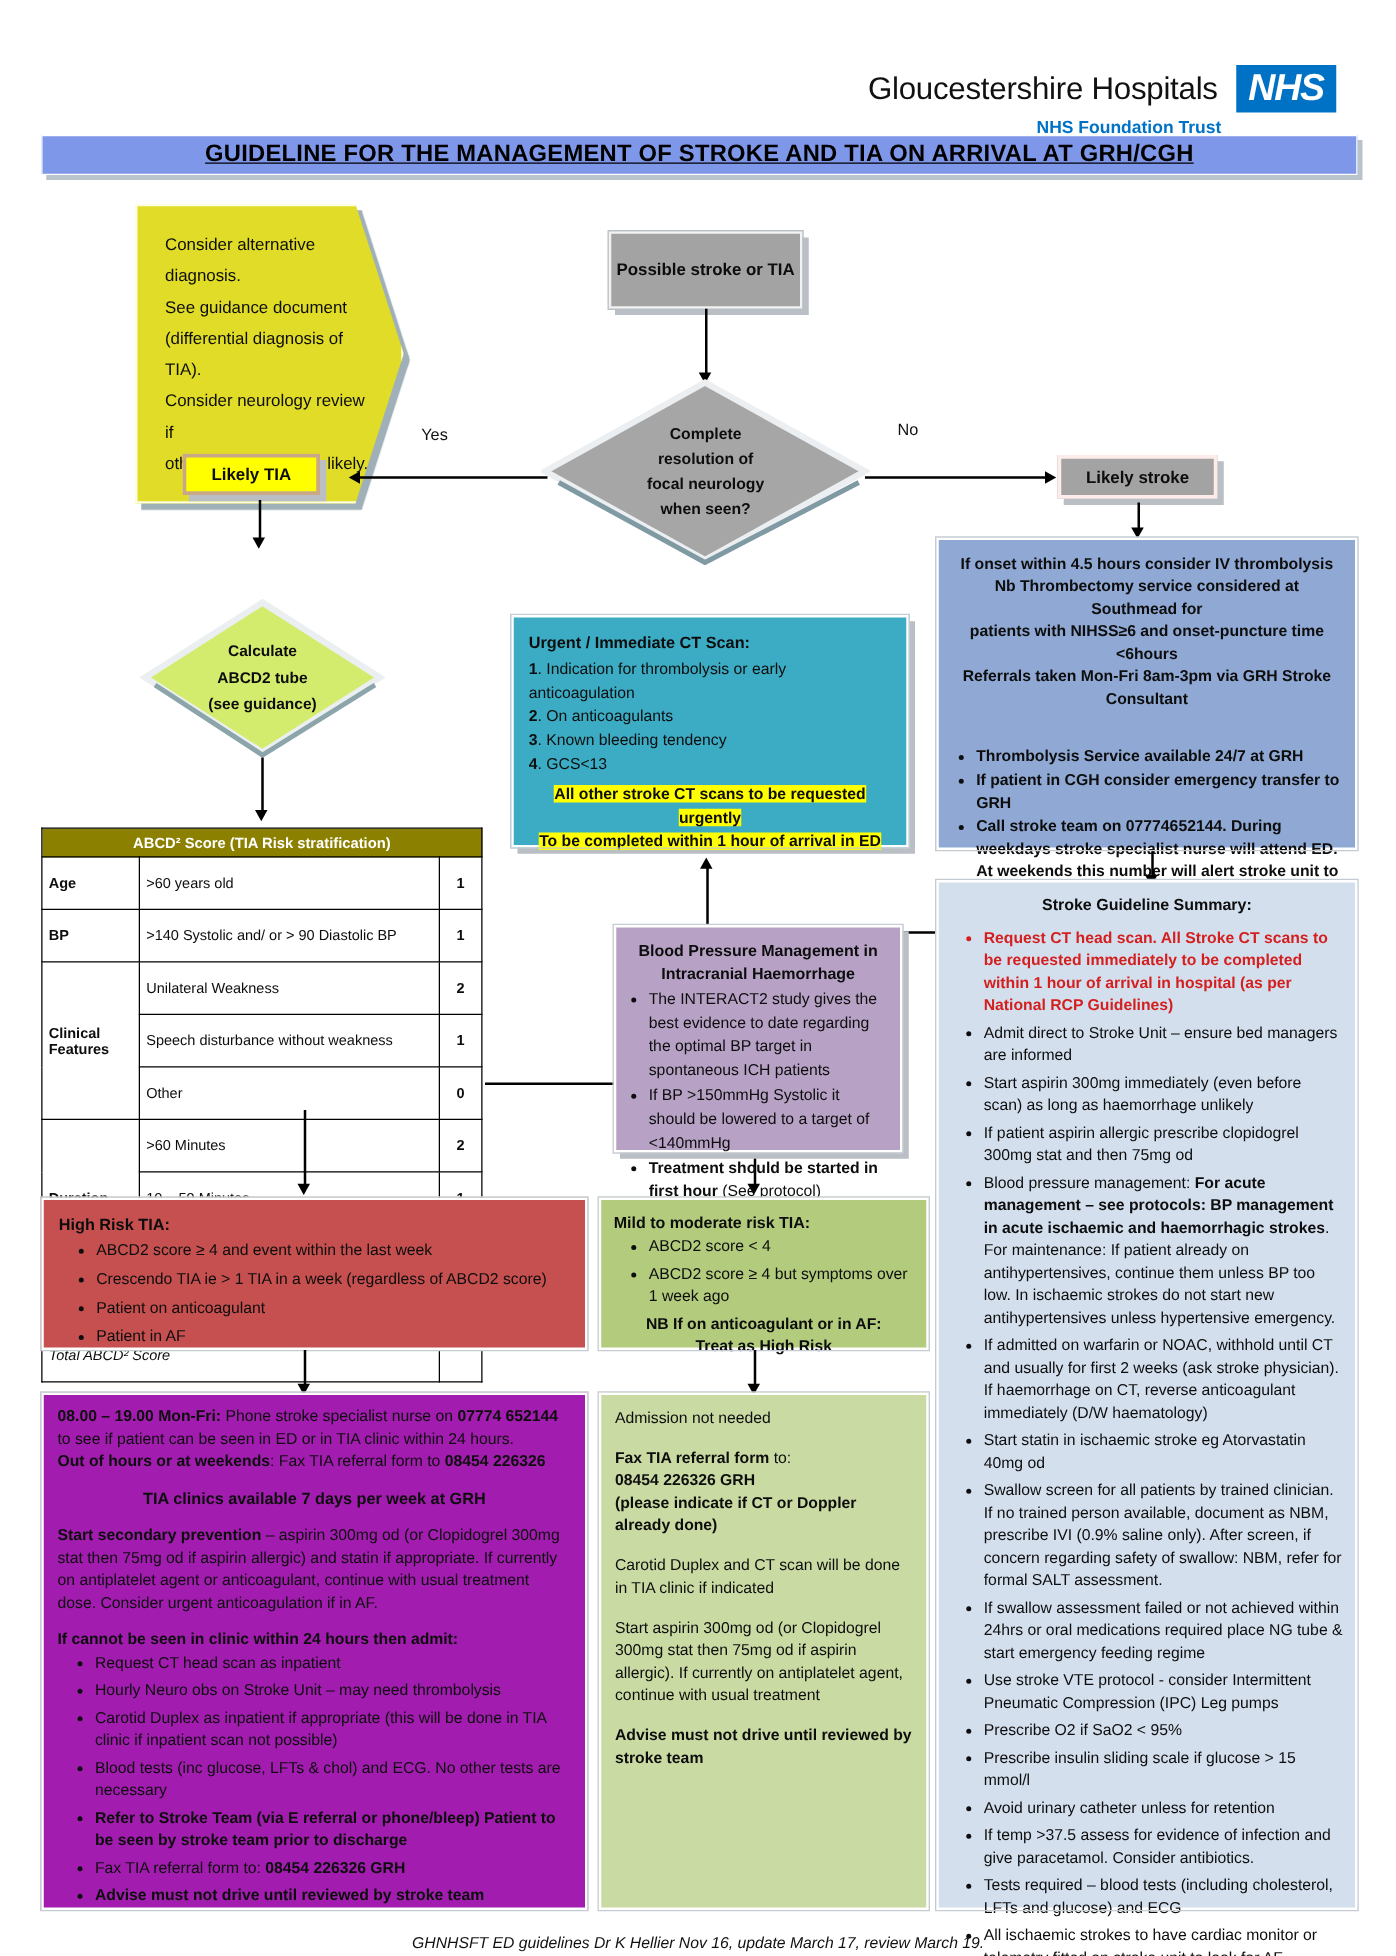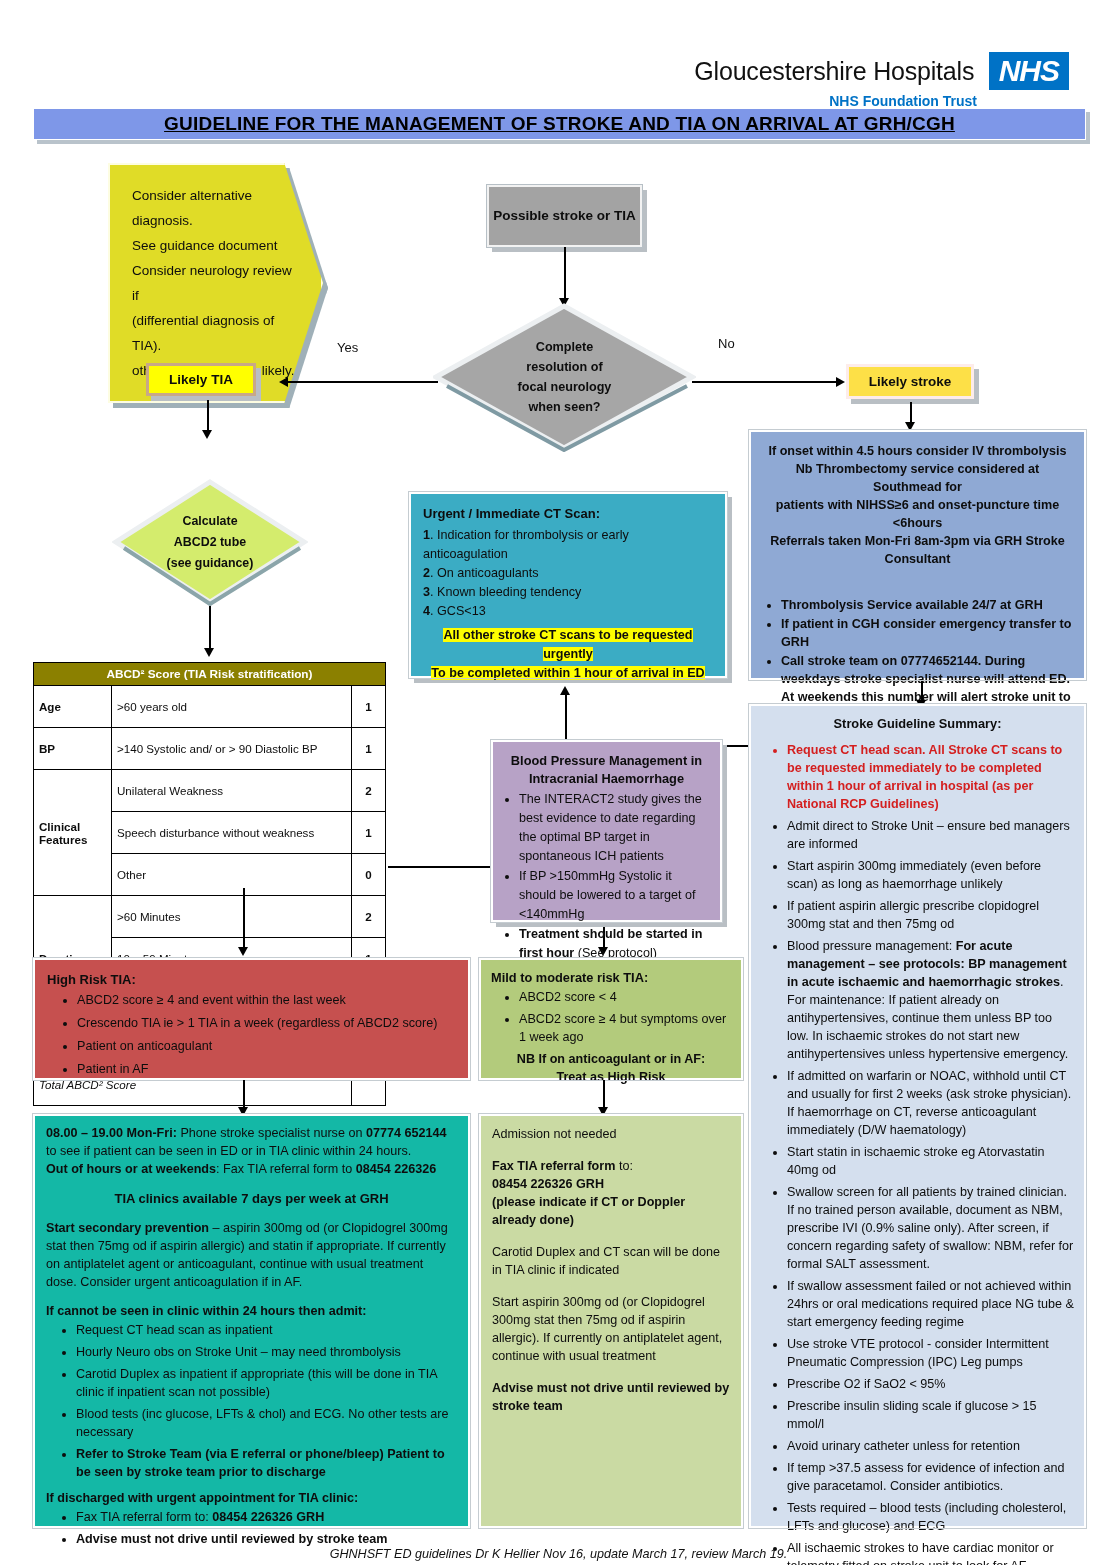--- a/index.html
+++ b/index.html
@@ -56,21 +56,21 @@
     background:#a3a3a3; border:2px solid #f2f2f2; outline:1px solid #b7c0c6;
     display:flex; align-items:center; justify-content:center; text-align:center;
     font-weight:700; font-size:13.5px; line-height:24px;
   }
   .yellowbox {
     background:#ffff00; border:3px solid #c8a887;
     display:flex; align-items:center; justify-content:center;
     font-weight:700; font-size:13.5px;
   }
   .redbox {
-    background:#fde047; border:3px solid #fdecea;
+    background:#a3a3a3; border:3px solid #fdecea;
     display:flex; align-items:center; justify-content:center;
     font-weight:700; font-size:13.5px;
   }
   .diamond {
     display:flex; align-items:center; justify-content:center; text-align:center;
   }
 
   
   .ln { background:#000; position:absolute; }
   .vln { width: 1.6px; }
@@ -82,21 +82,21 @@
   .ah-right{ border-top:5px solid transparent; border-bottom:5px solid transparent; border-left:9px solid #000; }
   .edge-label { font-size: 13px; color:#111; }
 
   
   .panel { border:2px solid #ffffff; outline:1px solid #c5ccd1; }
   .panel-teal { background:#3bacc4; }
   .panel-blue { background:#8fa9d4; }
   .panel-purple { background:#b7a2c6; }
   .panel-summary { background:#d4dfee; }
   .panel-rose { background:#c6504f; }
-  .panel-pink { background:#14b8a6; }
+  .panel-pink { background:#a21caf; }
   .panel-olive { background:#b3cb7c; }
   .panel-ltgreen { background:#cadaa3; }
 
   .pad { padding: 10px 12px; }
   .t125 { font-size: 12.6px; line-height: 19px; }
   .b { font-weight: 700; }
   .ctr { text-align:center; }
   .hl { background:#ffff00; }
   .red { color:#d41f1f; }
 
@@ -132,22 +132,22 @@
 </div>
 
 <div class="abs" id="title-bar">
   <span class="t">GUIDELINE FOR THE MANAGEMENT OF STROKE AND TIA ON ARRIVAL AT GRH/CGH</span>
 </div>
 
 <div class="abs chev-wrap" style="left:108px; top:163px; width:215px;">
   <div class="chevron" style="width:215px;">
     <div>Consider alternative diagnosis.</div>
     <div>See guidance document</div>
+    <div>(differential diagnosis of TIA).</div>
     <div>Consider neurology review if</div>
-    <div>(differential diagnosis of TIA).</div>
     <div>other diagnosis more likely.</div>
   </div>
 </div>
 
 <div class="abs greenbox shadowbox" style="left:487px; top:185px; width:155px; height:62px;">
   <span>Possible stroke or TIA</span>
 </div>
 
 <div class="abs ln vln" style="left:564px; top:247px; height:54px;"></div>
 <div class="abs arrowhead ah-down" style="left:559px; top:298px;"></div>
@@ -387,21 +387,20 @@
       <span class="b">Start secondary prevention</span><span> – aspirin 300mg  od (or Clopidogrel 300mg stat then 75mg od if aspirin allergic) and statin if appropriate. If currently on antiplatelet agent or anticoagulant, continue with usual treatment dose. Consider urgent anticoagulation if in AF.</span>
     </div>
     <div class="b" style="margin-top:11px;">If cannot be seen in clinic within 24 hours then admit:</div>
     <ul class="bl2" style="line-height:18px; padding-left:30px;">
       <li>Request CT head scan as inpatient</li>
       <li>Hourly Neuro obs on Stroke Unit – may need thrombolysis</li>
       <li>Carotid Duplex  as inpatient if appropriate (this will be done in TIA clinic if inpatient scan not possible)</li>
       <li>Blood tests (inc glucose, LFTs &amp; chol) and ECG. No other tests are necessary</li>
       <li class="b">Refer to Stroke Team (via E referral or phone/bleep) Patient to be seen by stroke team prior to discharge</li>
     </ul>
-    <div class="b" style="margin-top:8px;">If discharged with urgent appointment for TIA clinic:</div>
     <ul class="bl2" style="line-height:18px; padding-left:30px;">
       <li><span>Fax TIA referral form to: </span><span class="b">08454 226326 GRH</span></li>
       <li class="b">Advise must not drive until reviewed by stroke team</li>
     </ul>
   </div>
 </div>
 
 <div class="abs panel panel-ltgreen" style="left:479px; top:1114px; width:264px; height:414px;">
   <div class="pad t125" style="padding:9px 11px; line-height:18px;">
     <div>Admission not needed</div>

